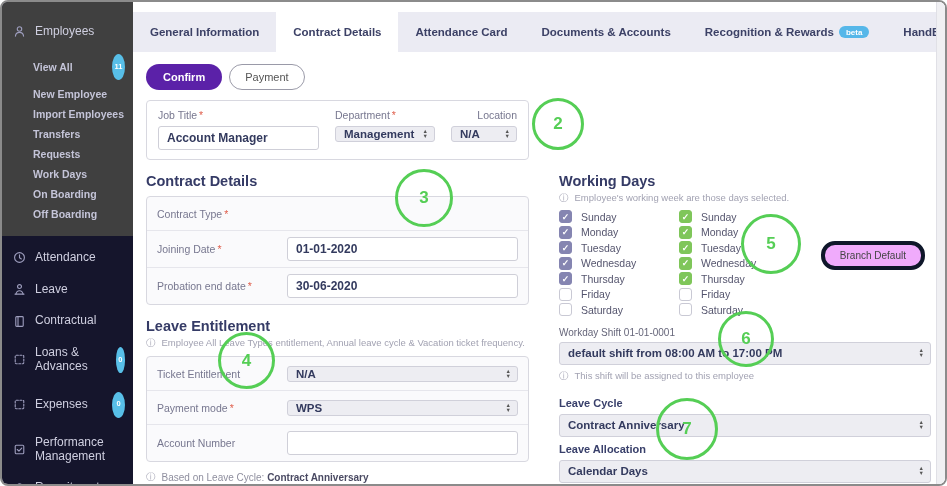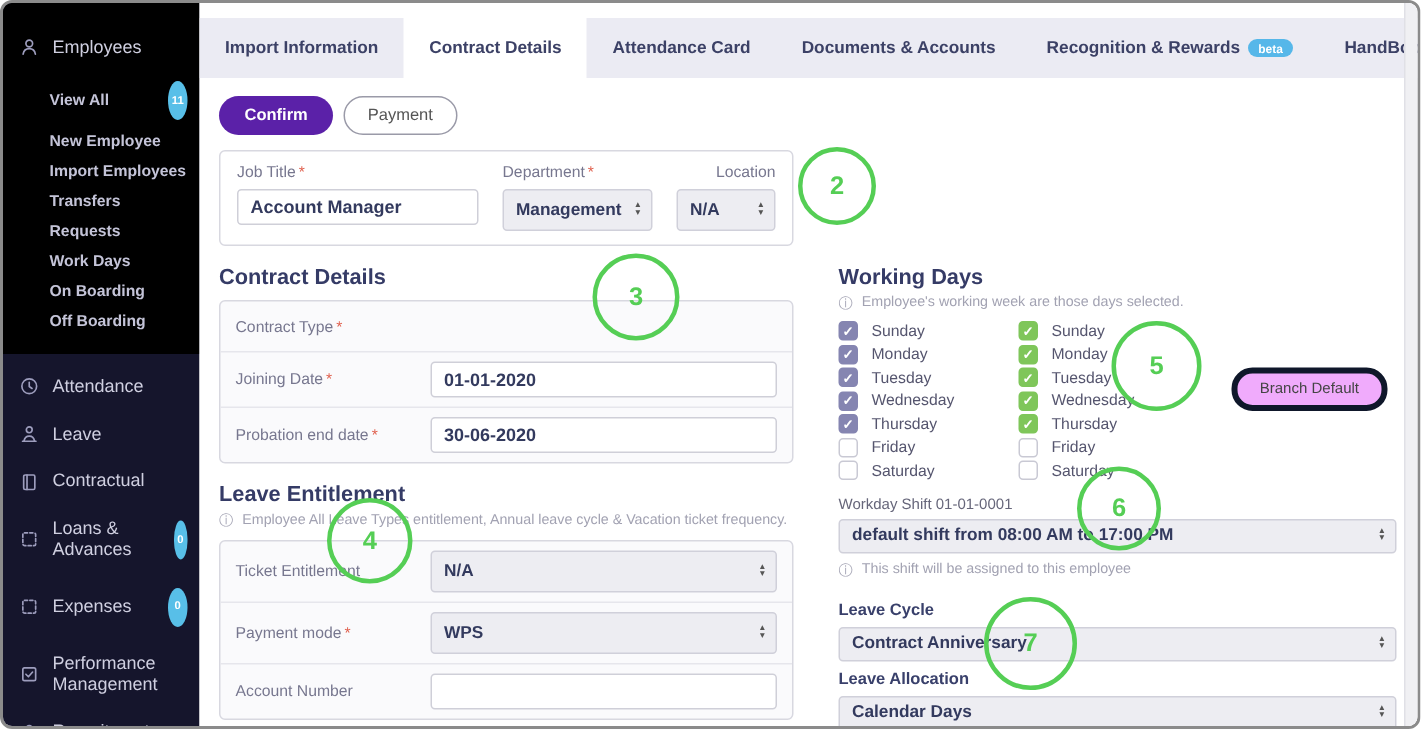--- a/index.html
+++ b/index.html
@@ -3,21 +3,21 @@
 <meta charset="utf-8">
 <style>
   * { margin:0; padding:0; box-sizing:border-box; }
   html,body { background:#fff; }
   body { font-family:"Liberation Sans", sans-serif; }
   .app { width:947px; height:486px; border:2px solid #8b8b8b; border-radius:8px;
          overflow:hidden; display:flex; background:#fff; position:relative; }
 
   
   .sidebar { width:131px; background:#15152c; color:#cfcfe0; flex:0 0 131px; font-size:12px; overflow:hidden; }
-  .emp-group { background:#000000; padding:14px 0 12px 0; }
+  .emp-group { background:#404040; padding:14px 0 12px 0; }
   .side-item { display:flex; align-items:center; gap:8px; padding:9px 8px 9px 11px; cursor:pointer; color:#cfcfe0; line-height:1.15; }
   .side-item .slabel { font-size:12px; }
   .sicon { width:14px; flex:0 0 14px; display:inline-flex; }
   .sicon svg { width:13px; height:13px; stroke:#9d9dbd; fill:none; stroke-width:1.2; stroke-linecap:round; stroke-linejoin:round; }
   .subitems { padding:2px 8px 0 31px; }
   .subitem { display:flex; align-items:center; font-size:10.5px; font-weight:bold; color:#c4c4d8; padding:4px 0; cursor:pointer; }
   .badge { margin-left:auto; width:13px; height:26px; border-radius:50%; background:#58bfe8; color:#fff;
            font-size:7.5px; display:flex; align-items:center; justify-content:center; font-weight:bold; }
 
   
@@ -38,21 +38,21 @@
 
   .req { color:#e0614f; margin-left:2px; }
   .flabel { font-size:10.5px; color:#77778f; }
 
   .job-panel { width:383px; border:1px solid #d8d8e0; border-radius:4px; padding:8px 11px 9px 11px;
                display:flex; gap:16px; }
   .field { display:flex; flex-direction:column; gap:5px; }
   .tinput { border:1px solid #cfcfd8; border-radius:3px; height:24px; padding:0 8px; font-size:12px;
             font-weight:bold; color:#333a5e; font-family:inherit; background:#fff; width:100%; }
   .sel { display:flex; align-items:center; justify-content:space-between; gap:6px; background:#ededf2;
-         border:1px solid #d0d0da; border-radius:3px; height:28px; padding:0 6px 0 8px; font-size:11.5px;
+         border:1px solid #d0d0da; border-radius:3px; height:16px; padding:0 6px 0 8px; font-size:11.5px;
          font-weight:bold; color:#333a5e; cursor:pointer; }
   .spin { display:inline-flex; flex-direction:column; align-items:center; color:#555; }
   .spin::before { content:"▲"; font-size:5.5px; line-height:5px; }
   .spin::after  { content:"▼"; font-size:5.5px; line-height:5px; }
 
   .cols { display:flex; gap:30px; align-items:flex-start; }
   .col-left { width:383px; flex:0 0 383px; }
   .col-right { flex:1; min-width:0; padding-right:4px; }
 
   h2.sec { font-size:14.5px; color:#353b66; margin:13px 0 7px 0; }
@@ -208,21 +208,21 @@
       
       
     </div>
 
   </aside>
 
   <div class="main">
 
     <div class="tabbar">
       <div class="tab">
-          <span>Import Information</span>
+          <span>General Information</span>
         </div>
       <div class="tab active">
           <span>Contract Details</span>
         </div>
       <div class="tab">
           <span>Attendance Card</span>
         </div>
       <div class="tab">
           <span>Documents &amp; Accounts</span>
         </div>

